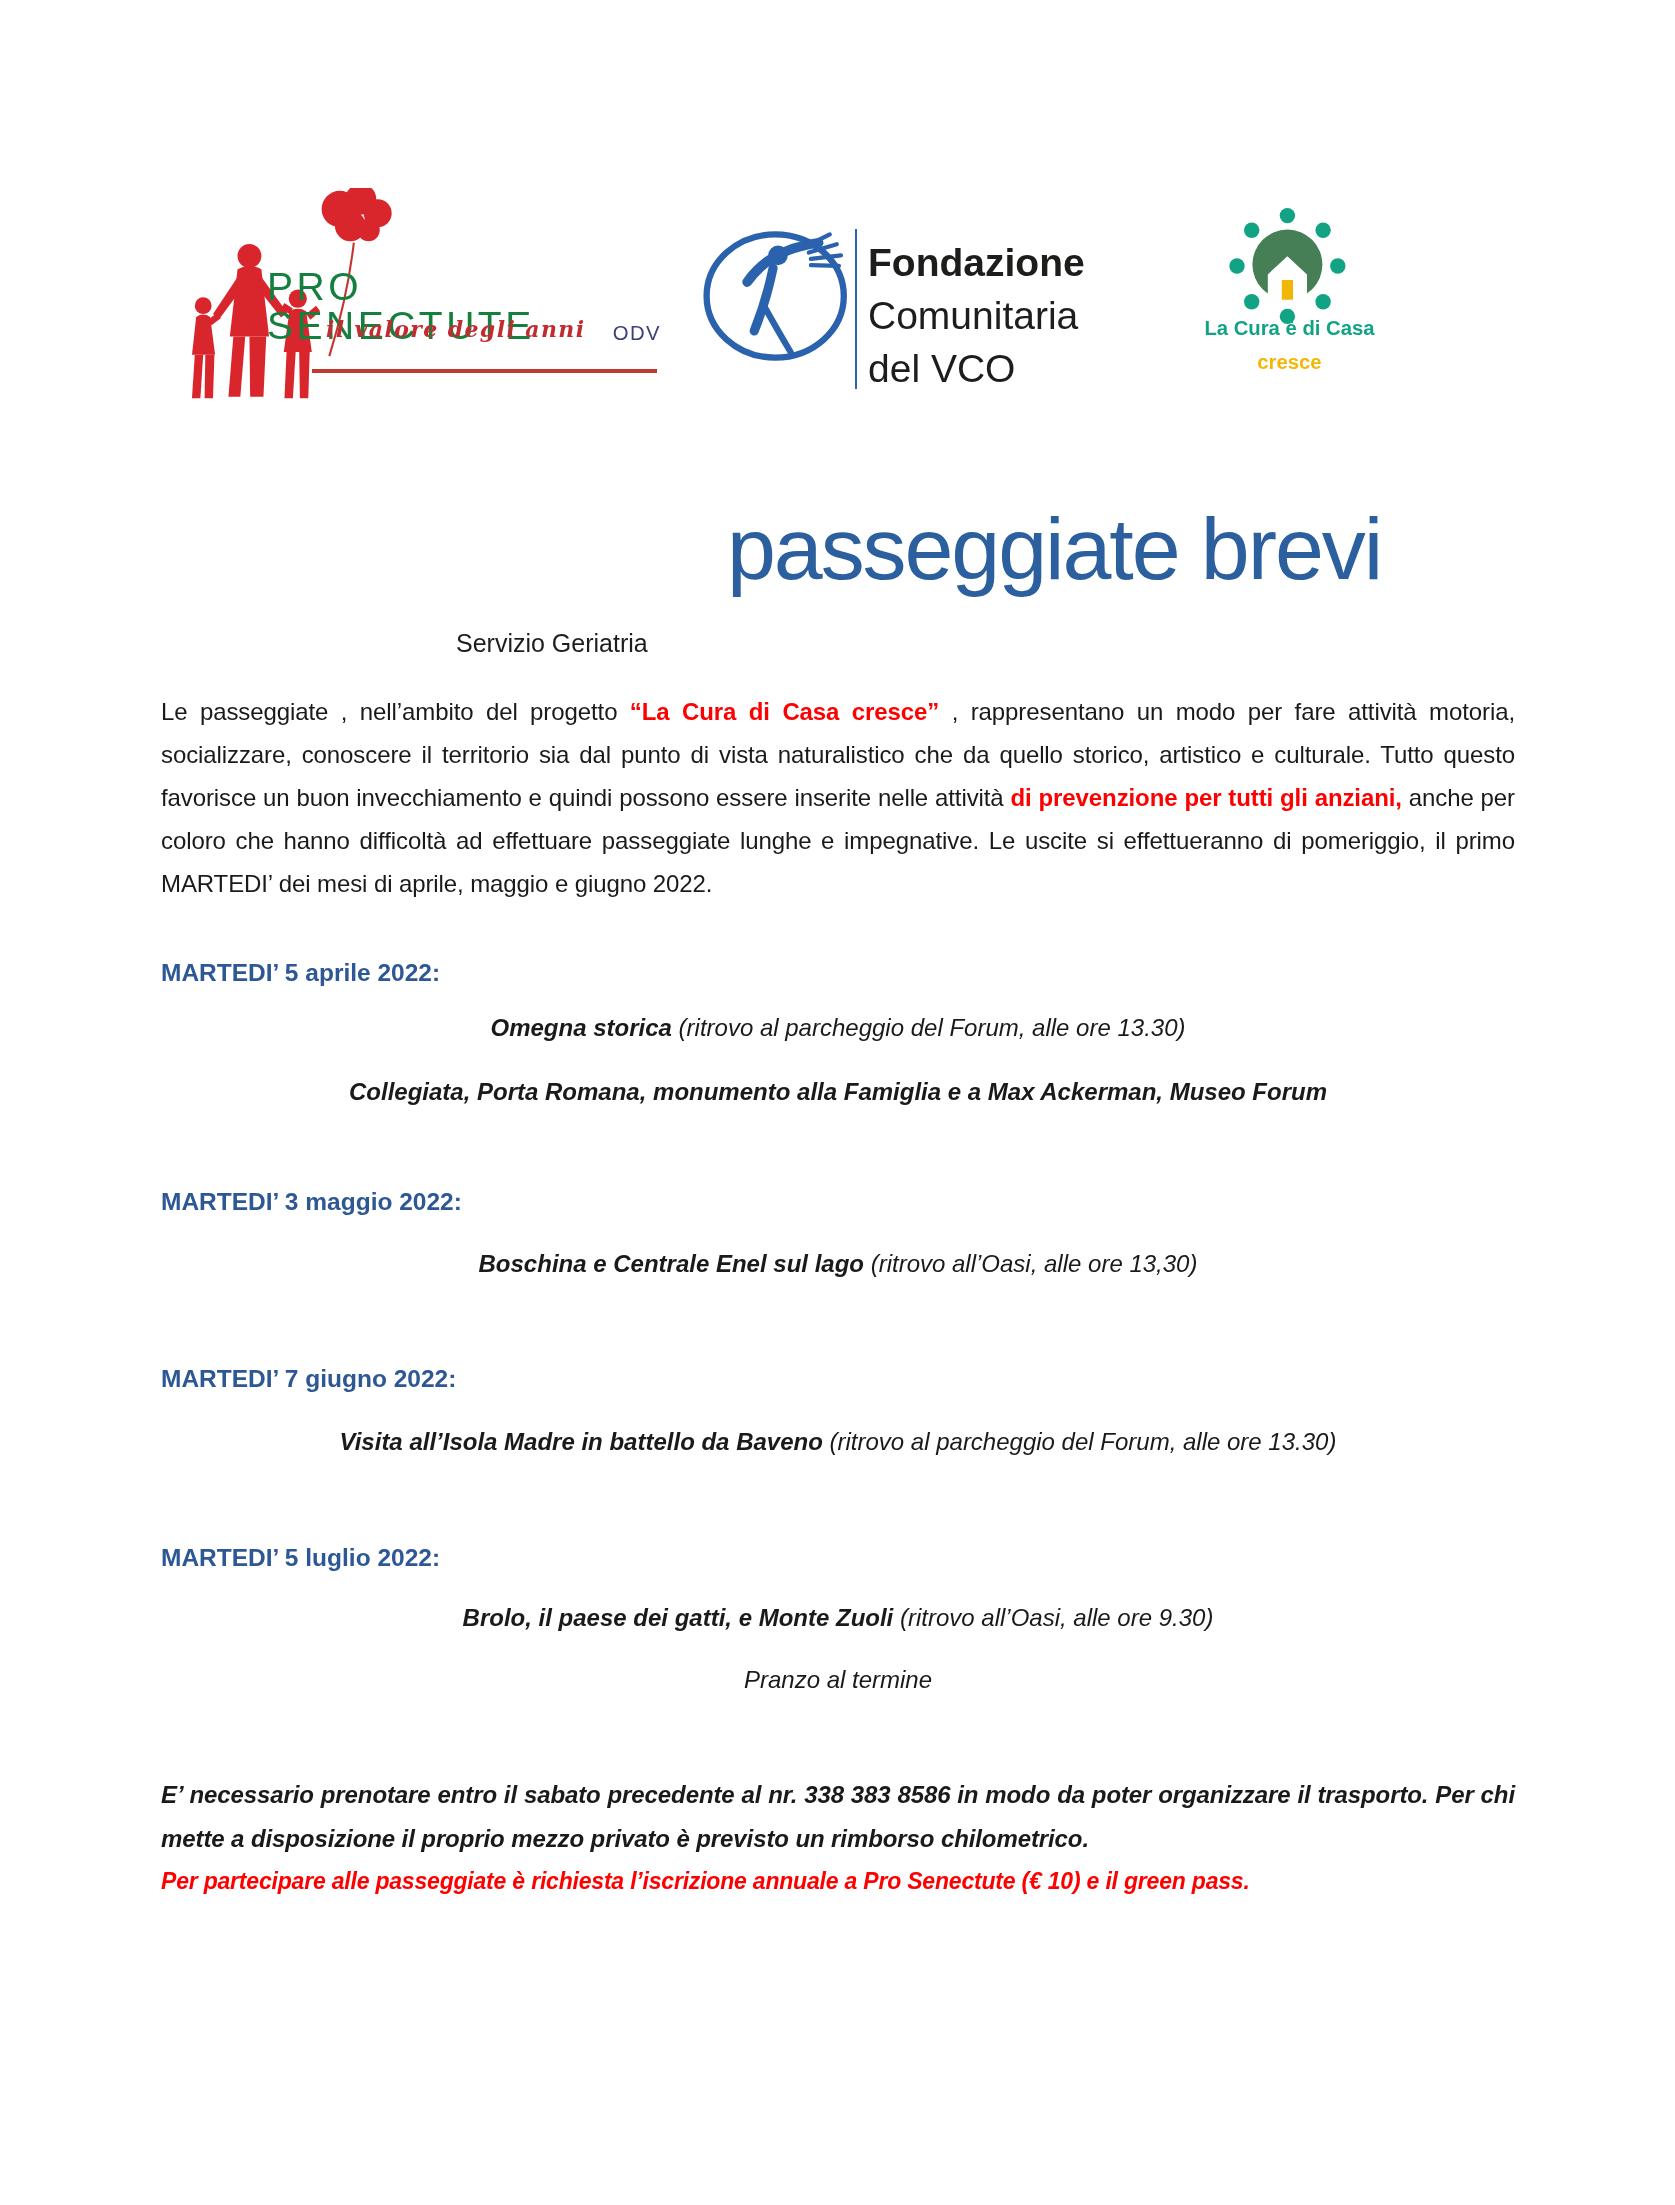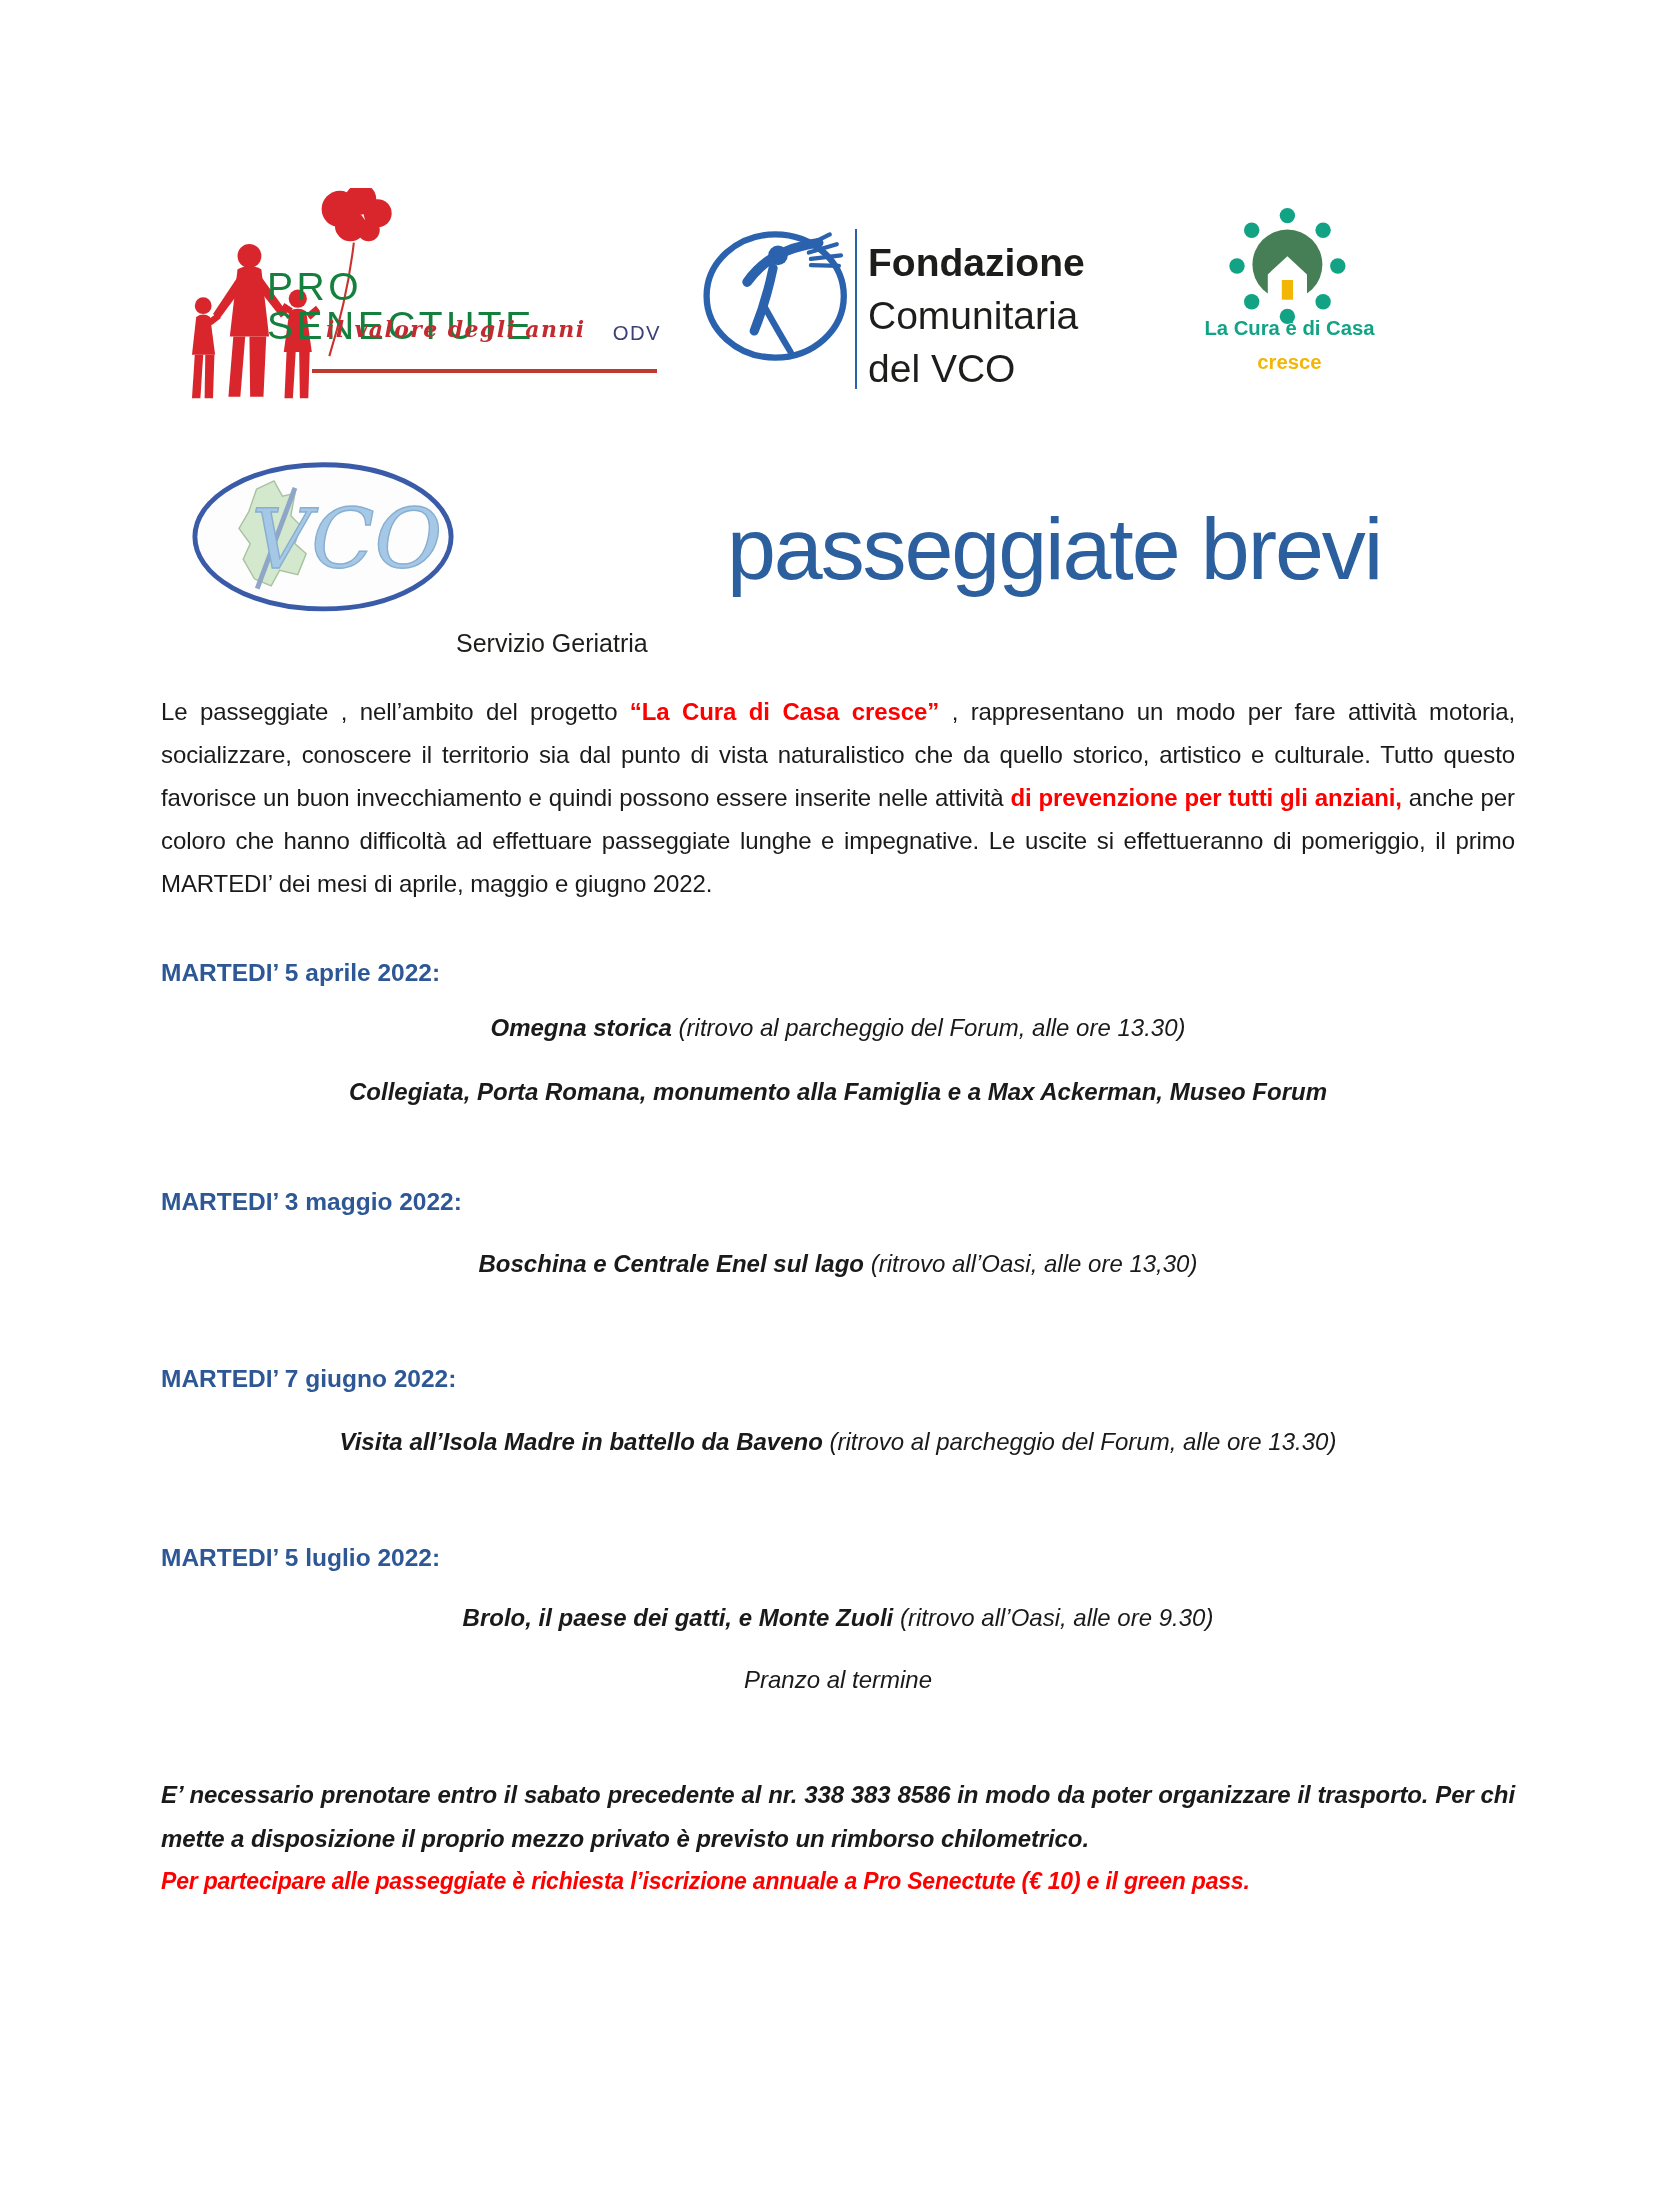--- a/index.html
+++ b/index.html
@@ -160,28 +160,20 @@
         <circle cx="71" cy="49" r="11"></circle>
       </g>
       <circle cx="122" cy="98" r="50" fill="#467f56"></circle>
       <polygon points="94,148 94,112 122,86 150,112 150,148" fill="#ffffff"></polygon>
       <rect x="114" y="120" width="16" height="28" fill="#f2b705"></rect>
     </svg>
     <div class="cura-t1">La Cura è di Casa</div>
     <div class="cura-t2">cresce</div>
   </div>
 
-  <div class="abs logo-vco">
-    <svg width="266" height="153" viewBox="0 0 380 218">
-      <ellipse cx="190" cy="108" rx="183" ry="103" fill="#fdfdfd" stroke="#3a5ba8" stroke-width="7"></ellipse>
-      <path d="M95,40 L120,28 L132,50 L150,46 L144,78 L158,92 L150,118 L166,132 L154,162 L128,156 L116,178 L92,168 L76,140 L86,118 L70,96 L84,72 Z" fill="#d3e8cc" stroke="#a8c2a0" stroke-width="2"></path>
-      <line x1="150" y1="38" x2="96" y2="182" stroke="#8fa6c8" stroke-width="7"></line>
-      <text x="88" y="152" font-family="DejaVu Serif, serif" font-style="italic" font-size="118" fill="#a5c8e6" stroke="#88aed0" stroke-width="2">VCO</text>
-    </svg>
-  </div>
   <div class="abs servizio">Servizio Geriatria</div>
 
   <h1 class="title">passeggiate brevi</h1>
 
   <p class="intro"><span>Le  passeggiate , nell’ambito del progetto </span><span class="red-b">“La Cura di Casa cresce”</span><span> , rappresentano un modo per fare attività motoria, socializzare, conoscere il territorio sia dal punto di vista naturalistico che da quello storico, artistico e culturale. Tutto questo favorisce un buon invecchiamento e quindi possono essere inserite nelle attività </span><span class="red-b">di prevenzione per tutti gli anziani,</span><span> anche per coloro che hanno difficoltà ad effettuare passeggiate lunghe e impegnative. Le uscite si effettueranno di pomeriggio, il primo MARTEDI’ dei mesi di aprile, maggio e giugno 2022.</span></p>
 
   <h2 class="mh" style="top:959px">MARTEDI’ 5 aprile 2022:</h2>
   <p class="event" style="top:1014px"><span class="eb">Omegna storica</span><span> (ritrovo al parcheggio del Forum, alle ore 13.30)</span></p>
   <p class="detail detail-bold" style="top:1078px">Collegiata, Porta Romana,  monumento alla Famiglia e a  Max Ackerman,  Museo Forum</p>
 

